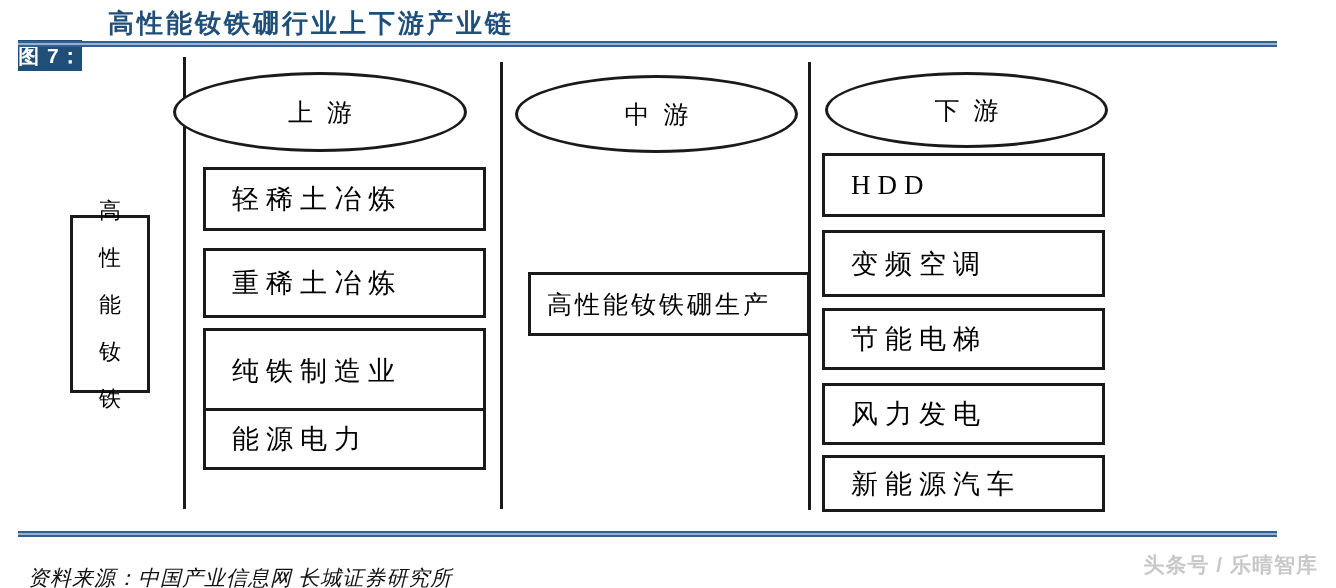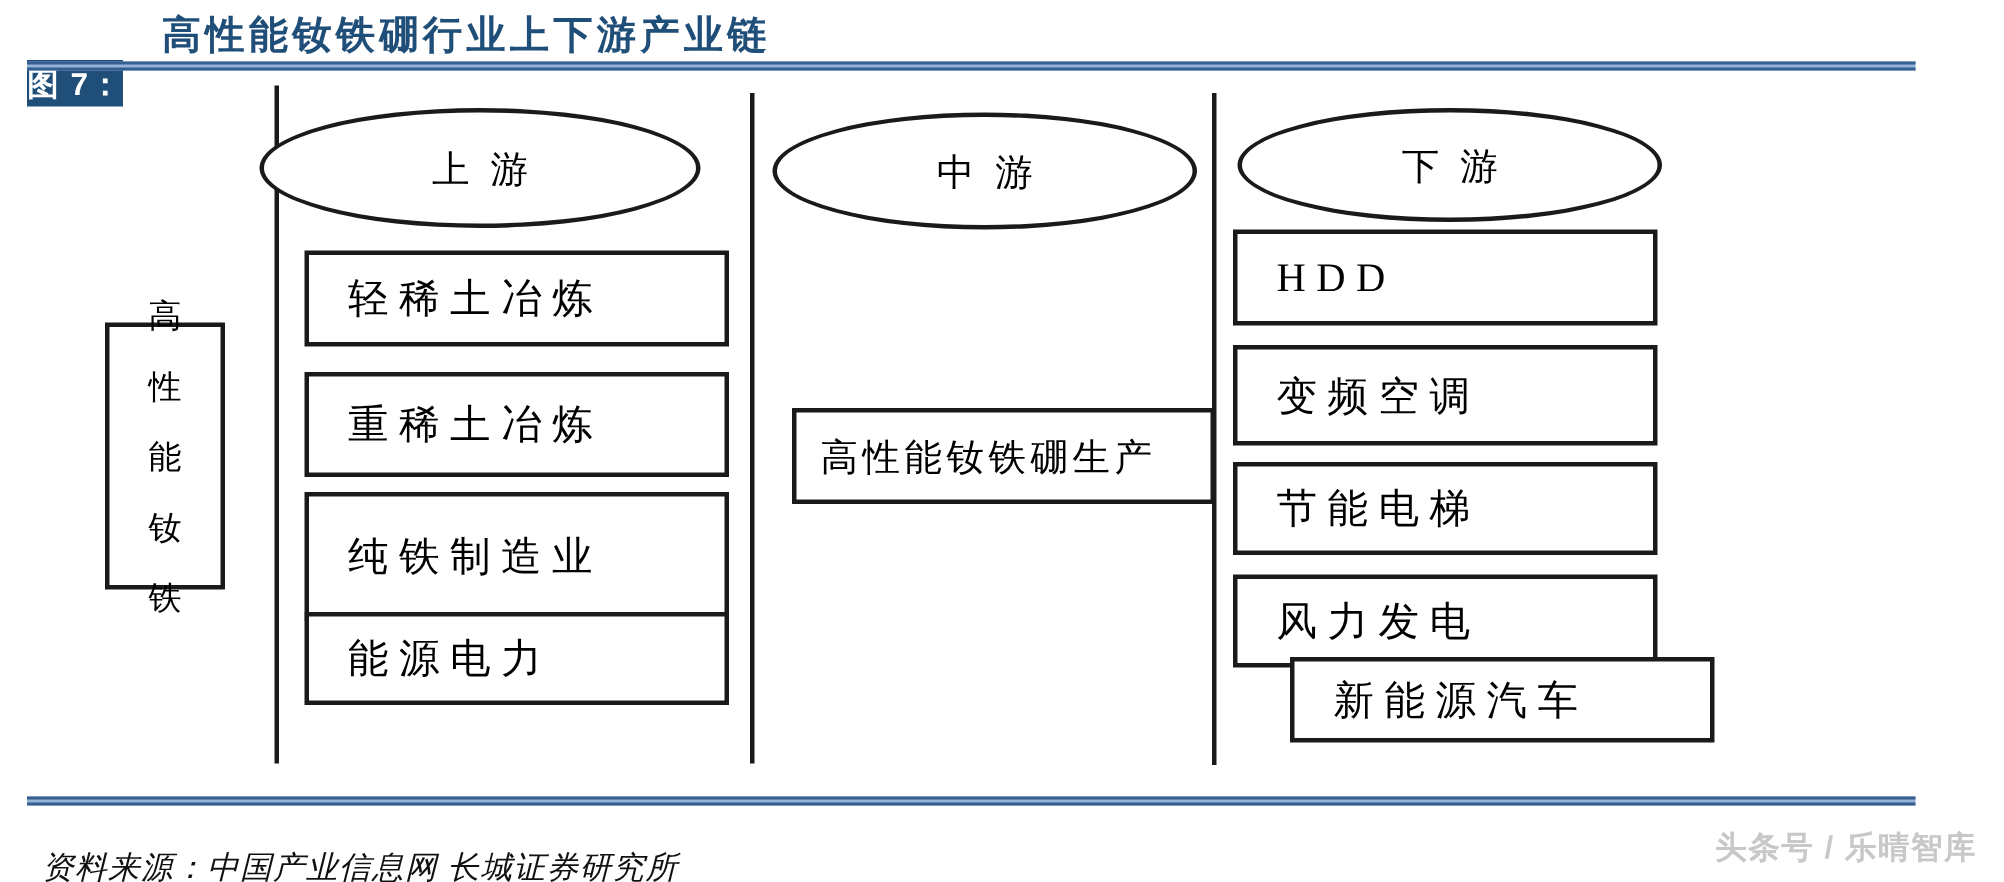--- a/index.html
+++ b/index.html
@@ -71,21 +71,21 @@
   .n-light{top:167px;height:64px;}
   .n-heavy{top:248px;height:70px;}
   .n-iron{top:328px;height:86px;}
   .n-energy{top:408px;height:62px;}
   .n-mid{left:516px;top:272px;width:282px;height:64px;font-size:25px;letter-spacing:3px;padding-left:16px;margin-left:12px;}
   .c3{left:822px;width:283px;}
   .n-hdd{top:153px;height:64px;}
   .n-ac{top:230px;height:67px;}
   .n-elev{top:308px;height:62px;}
   .n-wind{top:383px;height:62px;}
-  .n-nev{top:438px;height:57px;margin-left:38px;}
+  .n-nev{top:455px;height:57px;}
   
   .source{
     position:absolute;left:28px;top:547px;
     font-style:italic;font-size:21px;letter-spacing:1px;color:#111;white-space:nowrap;margin-top:17px;
   }
   .watermark{
     position:absolute;right:18px;top:551px;
     font-family:"Liberation Sans","DejaVu Sans",sans-serif;
     font-weight:bold;font-size:21px;letter-spacing:1px;
     color:var(--watermark-gray);

